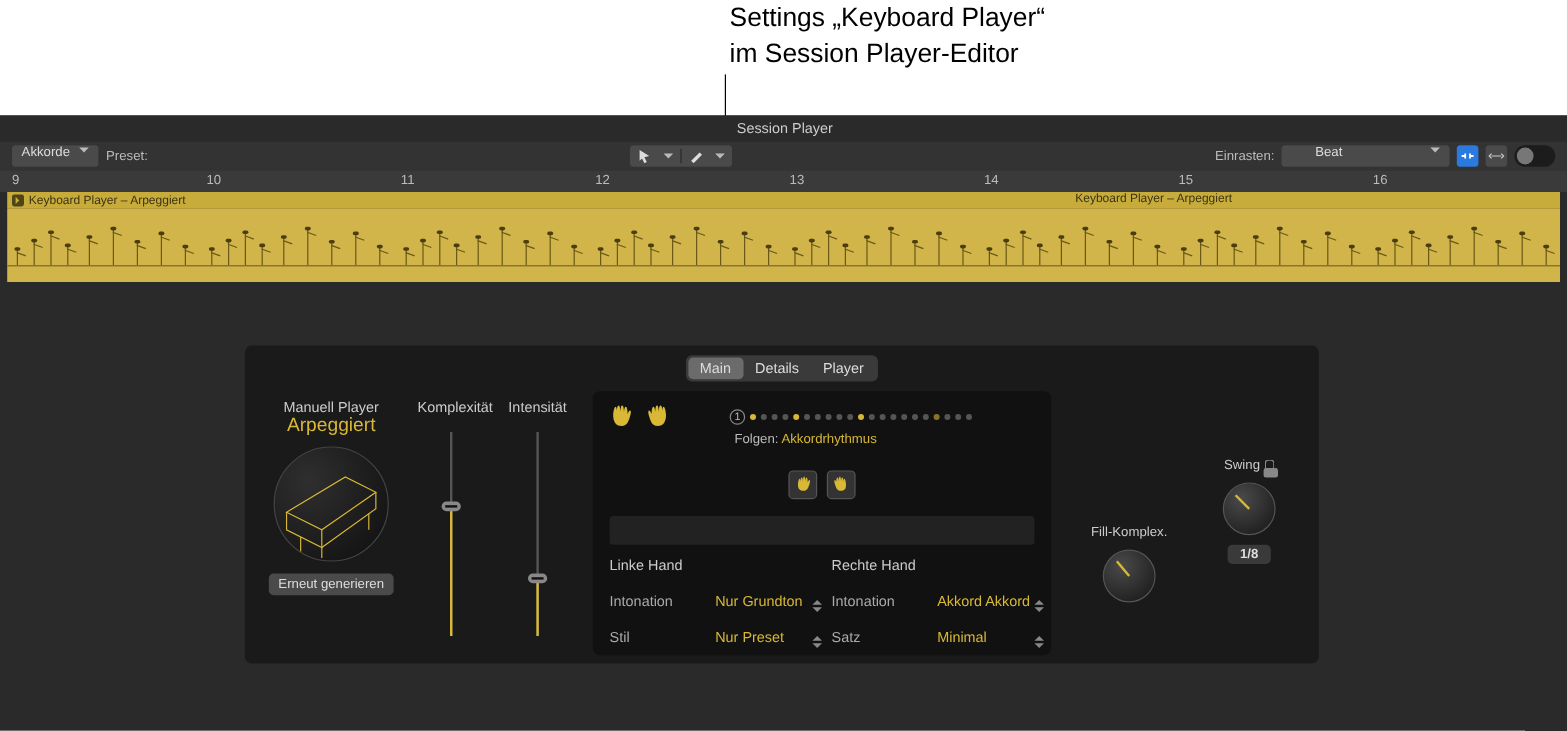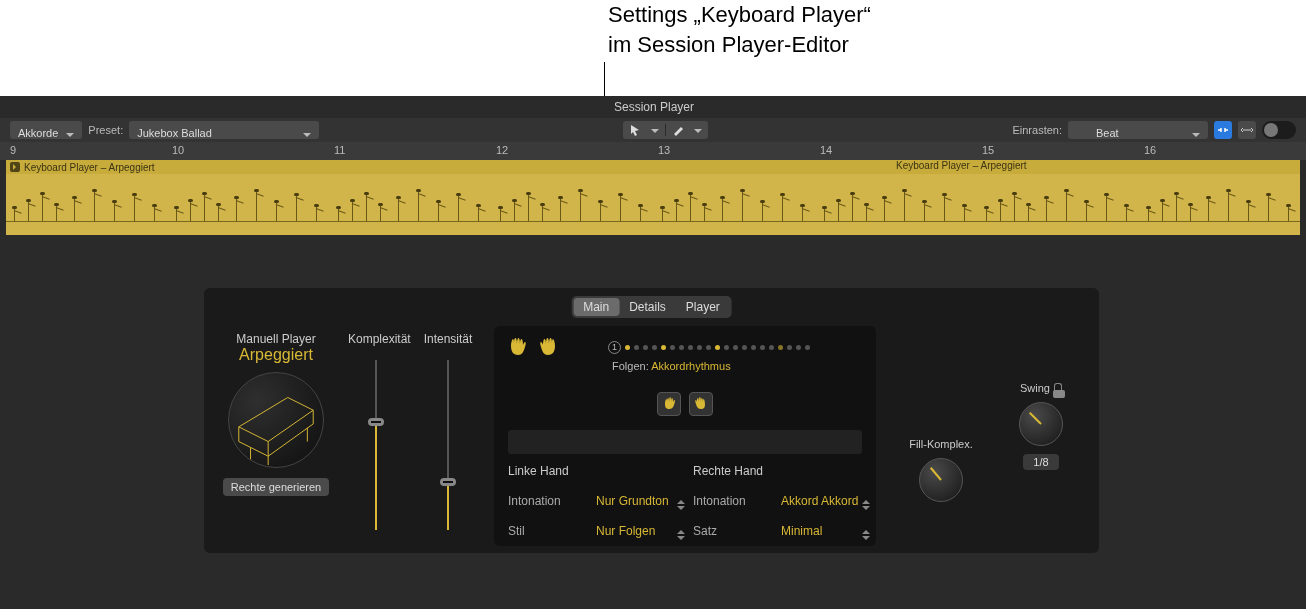--- a/index.html
+++ b/index.html
@@ -28,21 +28,21 @@
   .ann-tick.l{left:206px;width:398px;}
   .ann-tick.r{left:605px;width:490px;}
   .ann-drop{position:absolute;top:285px;width:1px;height:14px;background:#000;}
   .ann-drop.l{left:206px;}
   .ann-drop.r{left:1094px;}
 
   
   .editor{position:absolute;left:0;top:96px;width:1306px;height:513px;background:var(--bg);}
   .hdr{position:absolute;left:614px;top:0;font-size:12px;color:#ccc;padding:4px 0 6px;}
   .subbar{position:absolute;left:0;top:22px;width:1306px;height:24px;background:var(--panel);display:flex;align-items:center;padding:0 10px;gap:6px;}
-  .btn,.select{background:#4a4a4a;border:0;border-radius:3px;color:#ddd;font-size:11px;height:18px;display:inline-flex;align-items:flex-end;padding:0 8px;gap:4px;}
+  .btn,.select{background:#4a4a4a;border:0;border-radius:3px;color:#ddd;font-size:11px;height:18px;display:inline-flex;align-items:flex-start;padding:0 8px;gap:4px;}
   .select{justify-content:space-between;}
   .caret::after{content:"";display:inline-block;border:4px solid transparent;border-top-color:#bbb;transform:translateY(2px);margin-left:4px;}
   .flex-spacer{flex:1;}
   .arrows-seg{display:inline-flex;background:#4a4a4a;border-radius:3px;height:18px;align-items:center;padding:0 6px;gap:6px;}
   .divider{width:1px;height:12px;background:#2a2a2a;}
   .sq{width:18px;height:18px;border-radius:3px;display:inline-flex;align-items:center;justify-content:center;}
   .sq.blue{background:var(--blue);}
   .sq.grey{background:#4a4a4a;}
   .toggle{width:34px;height:18px;border-radius:9px;background:#1c1c1c;position:relative;}
   .toggle::after{content:"";position:absolute;left:2px;top:2px;width:14px;height:14px;border-radius:50%;background:#777;}
@@ -108,21 +108,21 @@
   
   .knobgrp{position:absolute;top:38px;}
   .knobgrp.k1{left:692px;width:90px;text-align:center;}
   .knobgrp.k2{left:792px;top:90px;width:90px;text-align:center;}
   .knobgrp.k3{left:692px;top:146px;width:90px;text-align:center;}
   .knlab{font-size:11px;color:#ccc;display:inline-flex;align-items:center;gap:4px;}
   .lock{width:8px;height:10px;border:1px solid #888;border-bottom:0;border-radius:3px 3px 0 0;position:relative;display:inline-block;}
   .lock::after{content:"";position:absolute;left:-2px;top:6px;width:12px;height:8px;background:#888;border-radius:2px;}
   .knob{width:44px;height:44px;border-radius:50%;background:radial-gradient(circle at 35% 30%,#4a4a4a,#151515);margin:6px auto 0;position:relative;border:1px solid #555;}
   .knob .ind{position:absolute;left:50%;top:50%;width:2px;height:16px;background:var(--accent);transform-origin:top center;}
-  .chip{display:inline-block;margin-top:8px;background:#3a3a3a;border-radius:4px;padding:2px 10px;font-size:11px;color:#ddd;}
+  .chip{display:inline-block;margin-top:8px;background:#3a3a3a;border-radius:4px;padding:2px 10px;font-size:11px;color:#ddd;font-weight:bold;}
 
 </style>
 </head>
 <body>
 <div class="stage">
 
 <div class="annotation">
   <div>Settings „Keyboard Player“</div>
   <div>im Session Player-Editor</div>
 </div>
@@ -133,23 +133,20 @@
 <div class="ann-drop r"></div>
 
 <div class="editor">
   <div class="hdr">Session Player</div>
 
   <div class="subbar">
     <span class="btn caret">
           <span>Akkorde</span>
         </span>
     <span style="font-size:11px;color:#bbb;">Preset:</span>
-    <span class="select caret" style="width:190px;">
-          <span>Jukebox Ballad</span>
-        </span>
     <span class="flex-spacer"></span>
     <span class="arrows-seg">
       <svg width="12" height="12">
             <path d="M2 1 L10 6 L6 7 L8 11 L6 12 L4 8 L2 10 Z" fill="#ddd"></path>
           </svg>
       <span class="caret"></span>
       <span class="divider"></span>
       <svg width="12" height="12">
             <path d="M2 10 L9 3 L11 5 L4 12 Z" fill="#ddd"></path>
           </svg>
@@ -429,21 +426,21 @@
           <g stroke="#d8b835" stroke-width="1" fill="none">
             <path d="M10 55 L60 25 L86 38 L40 70 Z"></path>
             <path d="M10 55 L10 70 L40 85 L40 70"></path>
             <path d="M86 38 L86 52 L40 85"></path>
             <line x1="22" y1="76" x2="22" y2="90"></line>
             <line x1="40" y1="85" x2="40" y2="94"></line>
             <line x1="80" y1="56" x2="80" y2="70"></line>
           </g>
         </svg>
       </div>
-      <span class="genbtn">Rechte generieren</span>
+      <span class="genbtn">Erneut generieren</span>
     </div>
 
     <div class="slidercol s1">
       <div class="slabel">Komplexität</div>
       <div class="vslider">
         <div style="position:absolute;left:0;bottom:0;width:2px;height:108px;background:var(--accent);"></div>
         <div class="thumb" style="bottom:104px;"></div>
       </div>
     </div>
     <div class="slidercol s2">
@@ -514,21 +511,21 @@
         <div class="glab">Intonation</div>
         <div class="gval ud">
               <span>Nur Grundton</span>
             </div>
         <div class="glab">Intonation</div>
         <div class="gval ud">
               <span>Akkord Akkord</span>
             </div>
         <div class="glab">Stil</div>
         <div class="gval ud">
-              <span>Nur Folgen</span>
+              <span>Nur Preset</span>
             </div>
         <div class="glab">Satz</div>
         <div class="gval ud">
               <span>Minimal</span>
             </div>
       </div>
     </div>
 
     <div class="knobgrp k3">
       <span class="knlab">Fill-Komplex.</span>

